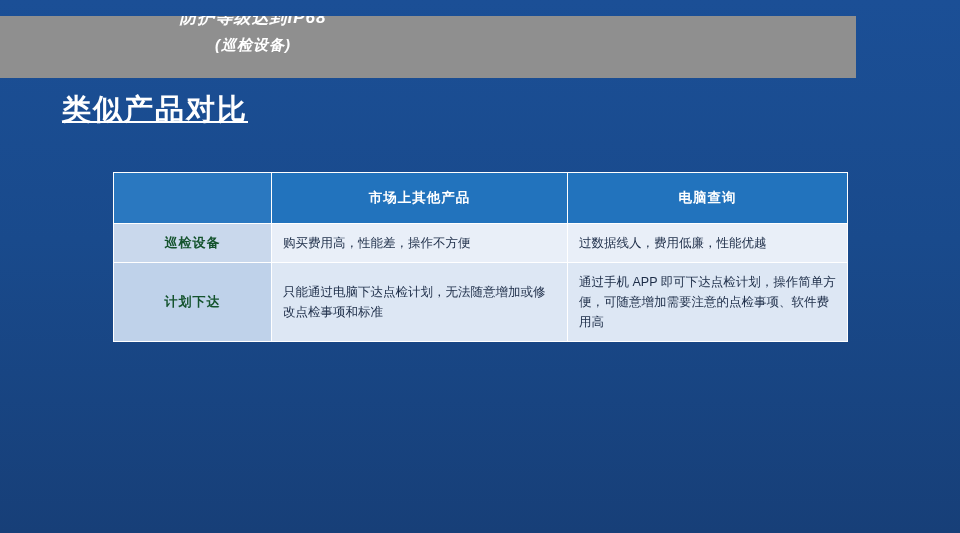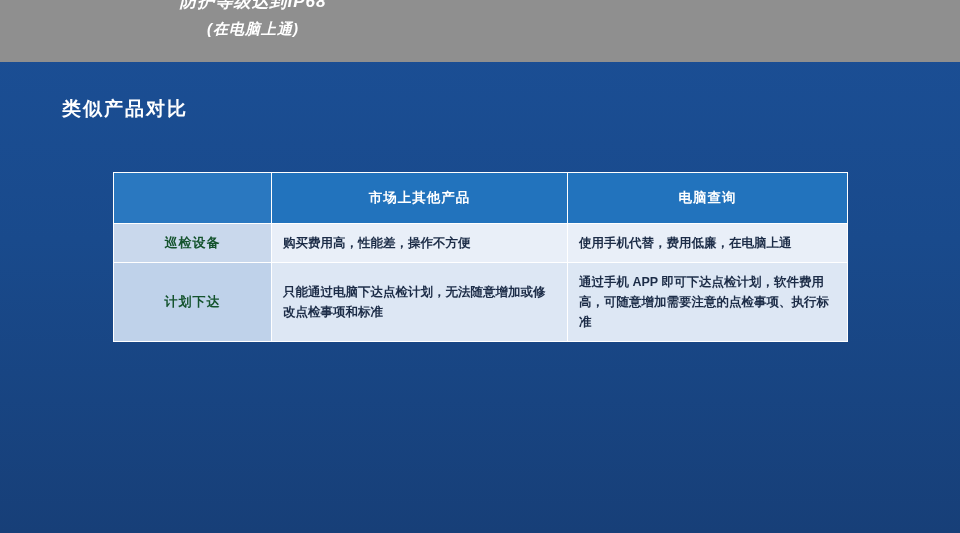--- a/index.html
+++ b/index.html
@@ -16,22 +16,22 @@
   .page {
     position: relative;
     width: 960px;
     height: 533px;
     background: linear-gradient(180deg, #1b4f96 0%, #194a8c 45%, #173f78 100%);
   }
   
   .top-strip {
     position: absolute;
     left: 0;
-    top: 0;
-    width: 960px;
+    top: 16px;
+    width: 856px;
     height: 62px;
     background: #8f8f8f;
     overflow: hidden;
   }
   .top-strip .cut-text {
     position: absolute;
     left: 128px;
     top: -12px;
     width: 250px;
     text-align: center;
@@ -42,25 +42,26 @@
     line-height: 27px;
     letter-spacing: 1px;
   }
   .top-strip .cut-text .l2 {
     font-size: 15px;
   }
 
   .section-title {
     position: absolute;
     left: 62px;
-    top: 96px;
+    top: 90px;
     color: #ffffff;
-    font-size: 19px;
+    font-size: 29px;
     font-weight: bold;
     letter-spacing: 2px;
+    text-decoration: underline;
   }
 
   .table-wrap {
     position: absolute;
     left: 113px;
     top: 172px;
     width: 734px;
   }
   table.cmp {
     border-collapse: collapse;
@@ -95,38 +96,37 @@
     text-align: center;
     font-size: 13px;
     letter-spacing: 1px;
   }
   tbody td.cell {
     background: #e9eff8;
     color: #1c2c47;
     padding: 9px 11px;
     line-height: 20px;
     font-size: 12.5px;
-    font-weight: bold;
   }
   tbody tr.alt td.cell {
     background: #dde7f4;
   }
   tbody tr.alt td.rowhead {
     background: #bfd2ea;
   }
 </style>
 </head>
 <body>
 
 <div class="page">
 
   <div class="top-strip">
     <div class="cut-text">
       <div class="l1">防护等级达到IP68</div>
-      <div class="l2">(在电脑上通)</div>
+      <div class="l2">(巡检设备)</div>
     </div>
   </div>
 
   <div class="section-title">类似产品对比</div>
 
   <div class="table-wrap">
     <table class="cmp">
       <colgroup>
         <col class="c1">
         <col class="c2">
@@ -136,24 +136,24 @@
         <tr>
           <th class="corner"></th>
           <th>市场上其他产品</th>
           <th>电脑查询</th>
         </tr>
       </thead>
       <tbody>
         <tr>
           <td class="rowhead">巡检设备</td>
           <td class="cell">购买费用高，性能差，操作不方便</td>
-          <td class="cell">使用手机代替，费用低廉，在电脑上通</td>
+          <td class="cell">过数据线人，费用低廉，性能优越</td>
         </tr>
         <tr class="alt">
           <td class="rowhead">计划下达</td>
           <td class="cell">只能通过电脑下达点检计划，无法随意增加或修改点检事项和标准</td>
-          <td class="cell">通过手机 APP 即可下达点检计划，软件费用高，可随意增加需要注意的点检事项、执行标准</td>
+          <td class="cell">通过手机 APP 即可下达点检计划，操作简单方便，可随意增加需要注意的点检事项、软件费用高</td>
         </tr>
       </tbody>
     </table>
   </div>
 
 </div>
 
 </body></html>

